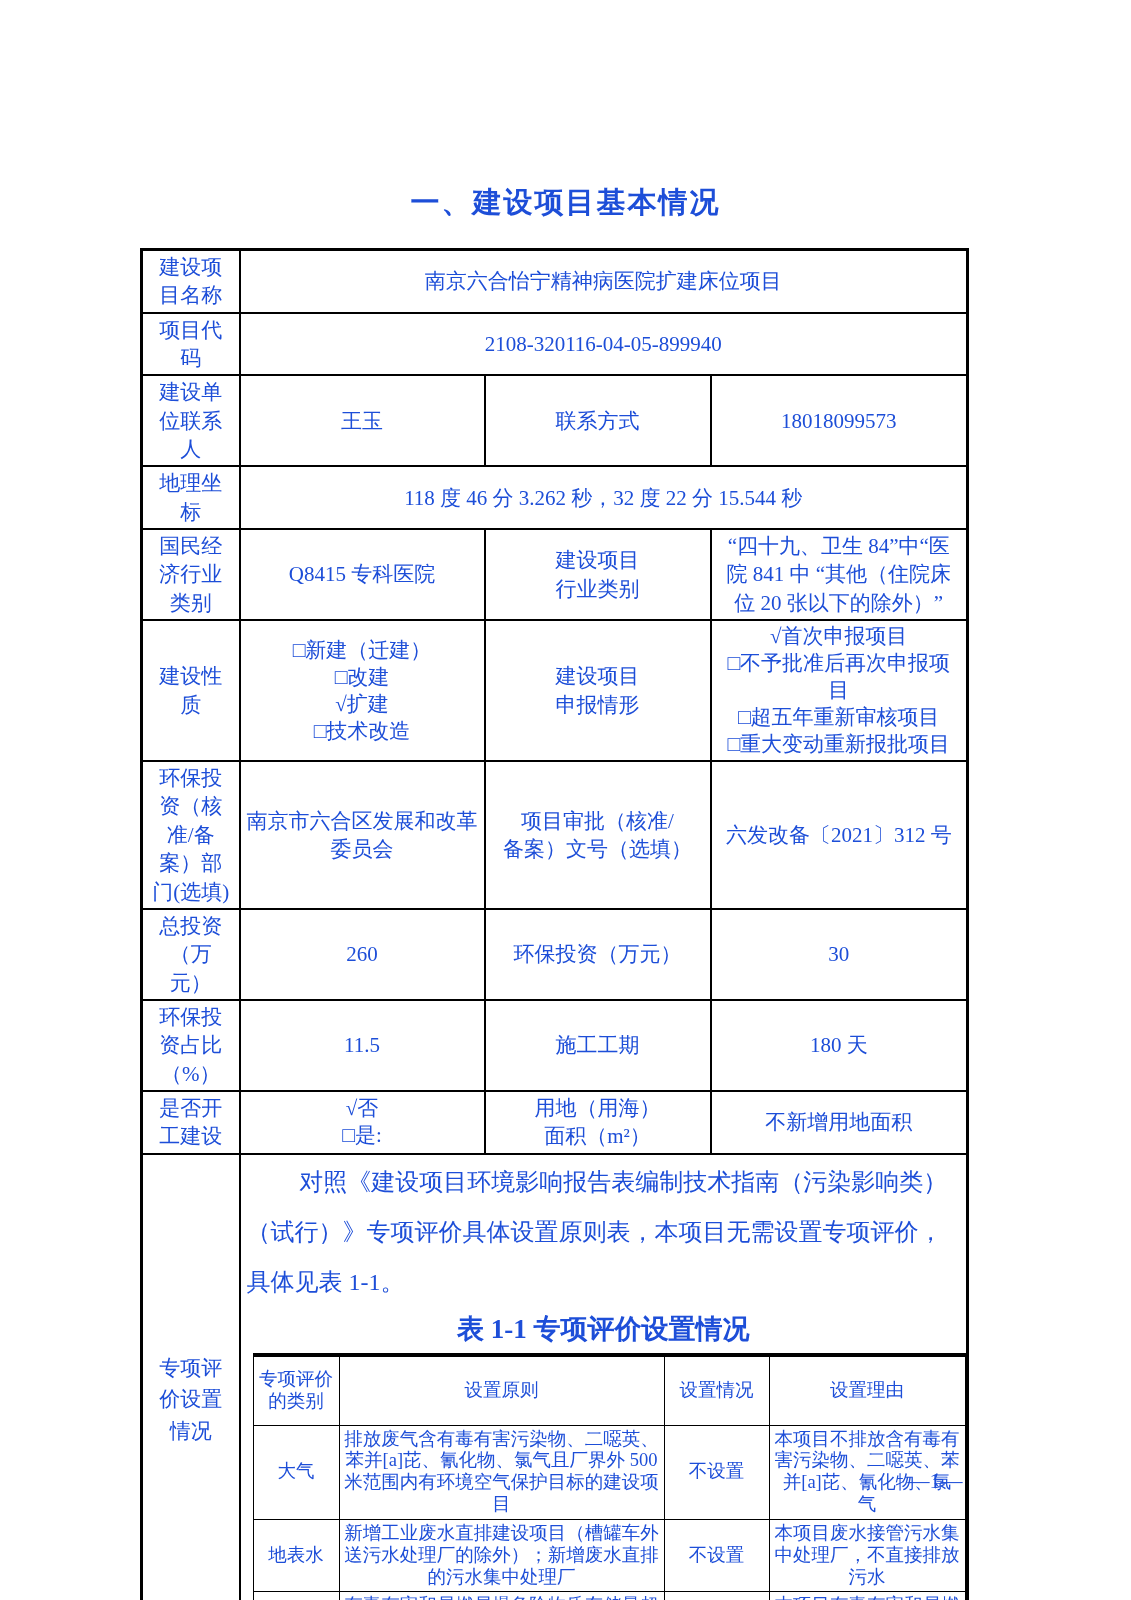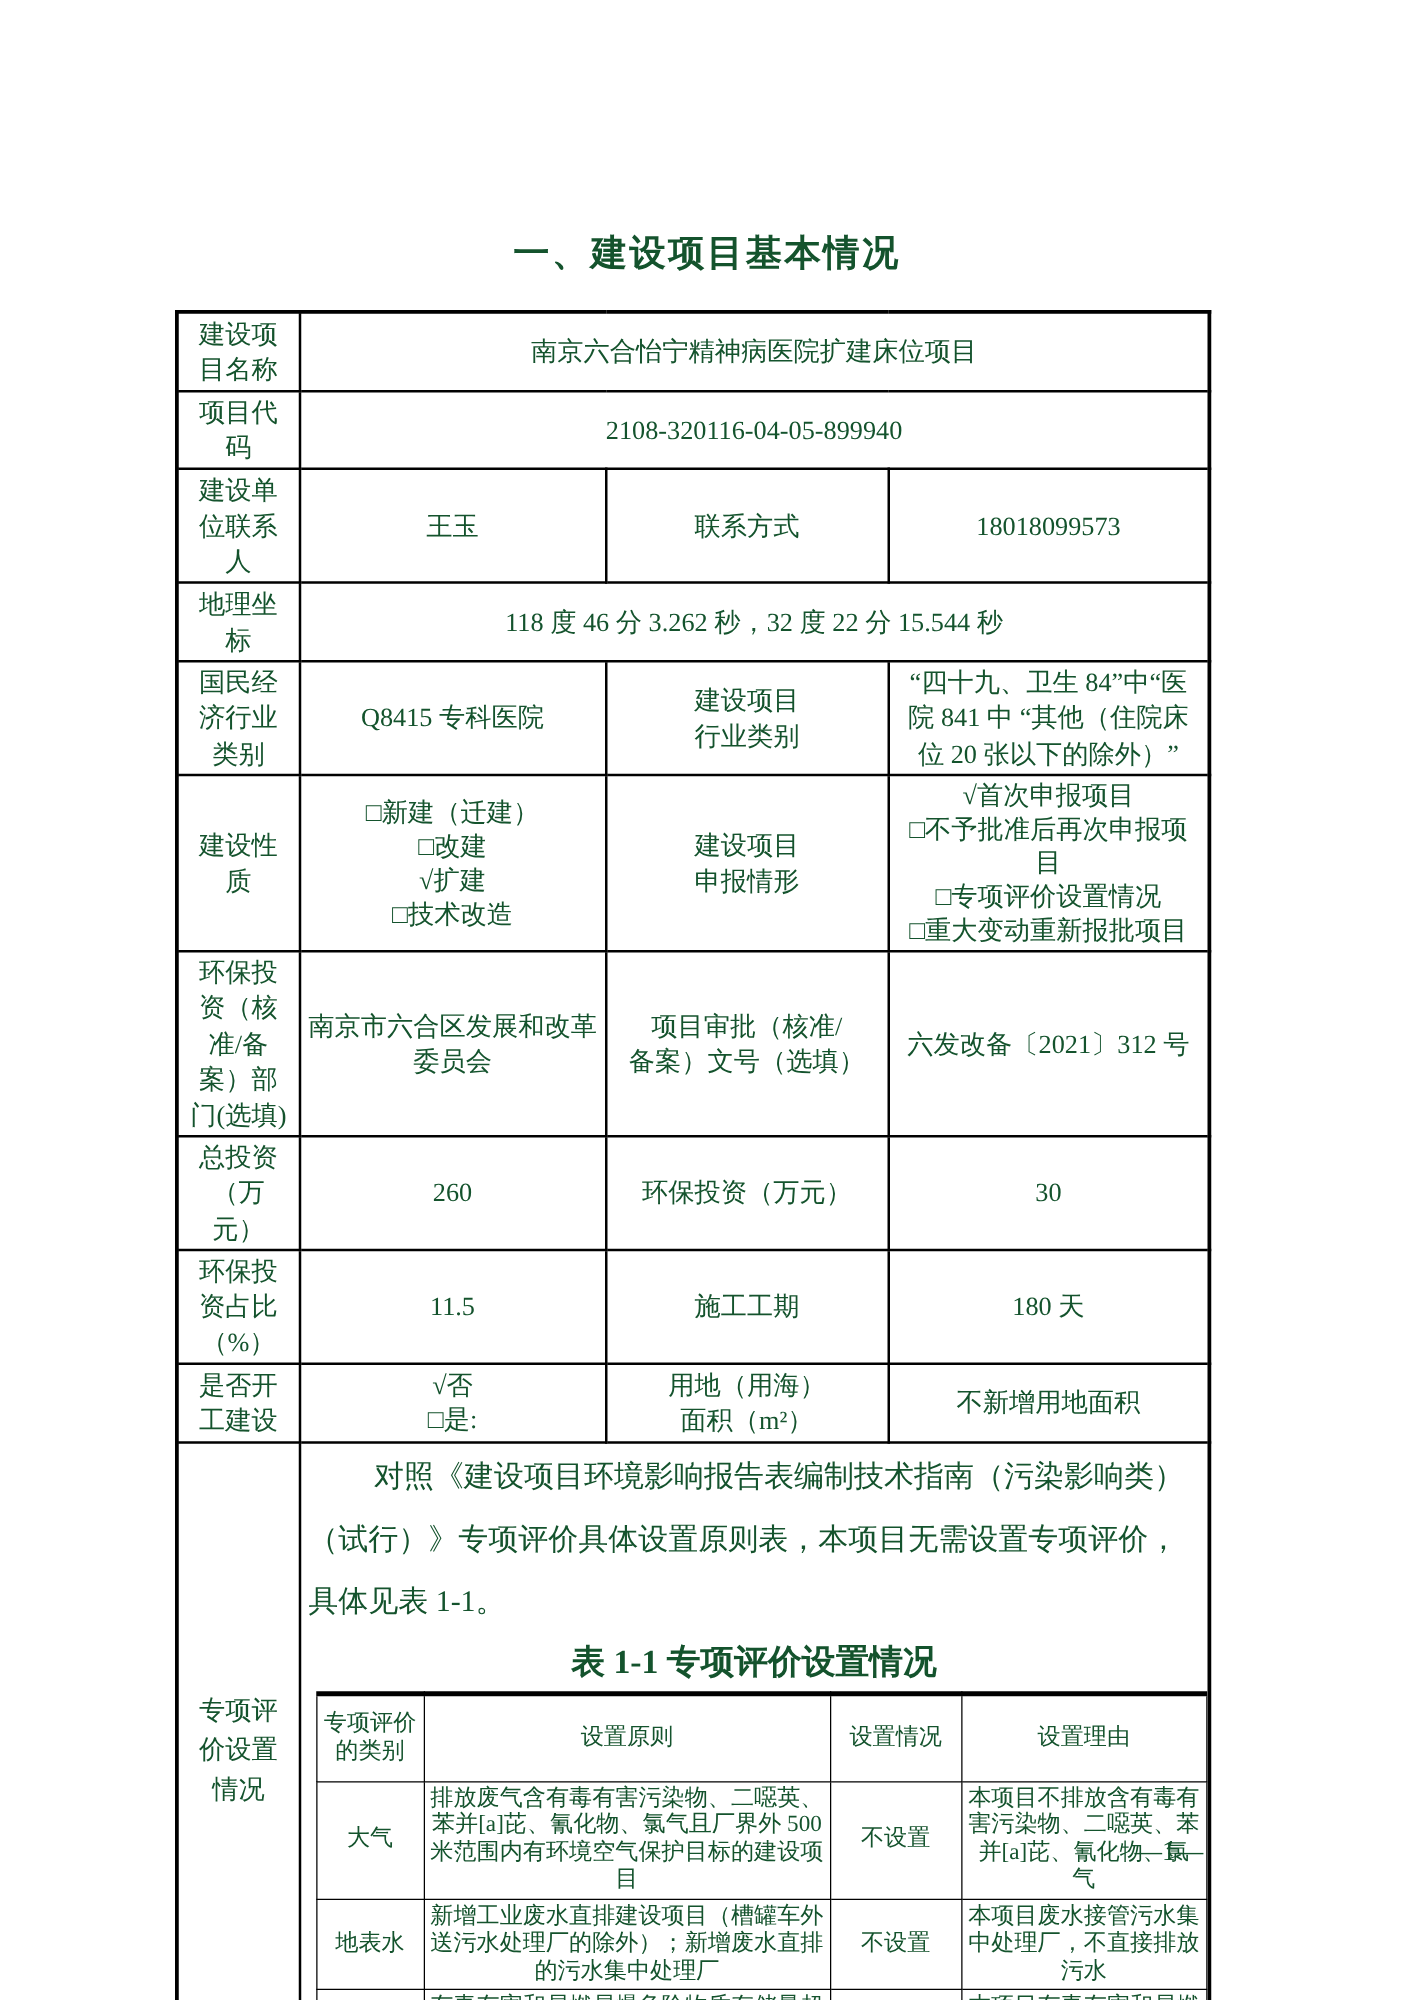--- a/index.html
+++ b/index.html
@@ -1,19 +1,19 @@
 <!DOCTYPE html>
 <html><head>
 <meta charset="utf-8">
 <style>
   * { box-sizing: border-box; }
   html,body { margin:0; padding:0; background:#ffffff; }
   .page {
     position:relative; width:1131px; height:1600px; background:#fff;
-    font-family:"Liberation Serif","DejaVu Serif",serif; color:#14532d; overflow:hidden;
+    font-family:"Liberation Serif","DejaVu Serif",serif; color:#1d4ed8; overflow:hidden;
   }
   .doc-title {
     position:absolute; top:183px; left:0; width:100%;
     text-align:center; font-size:29px; font-weight:bold; letter-spacing:2px; margin:0;
   }
   table.main {
     position:absolute; top:248px; left:140px; width:826px;
     border-collapse:collapse; table-layout:fixed; border:3px solid #000;
   }
   table.main td {
@@ -96,21 +96,21 @@
         <div>√扩建</div>
         <div>□技术改造</div>
       </td>
       <td>
         <span>建设项目</span><br>
         <span>申报情形</span>
       </td>
       <td class="optlist">
         <div>√首次申报项目</div>
         <div>□不予批准后再次申报项目</div>
-        <div>□专项评价设置情况</div>
+        <div>□超五年重新审核项目</div>
         <div>□重大变动重新报批项目</div>
       </td>
     </tr>
 
     <tr style="height:115px">
       <td class="lbl">环保投资（核准/备案）部门(选填)</td>
       <td>南京市六合区发展和改革委员会</td>
       <td>
         <span>项目审批（核准/</span><br>
         <span>备案）文号（选填）</span>

